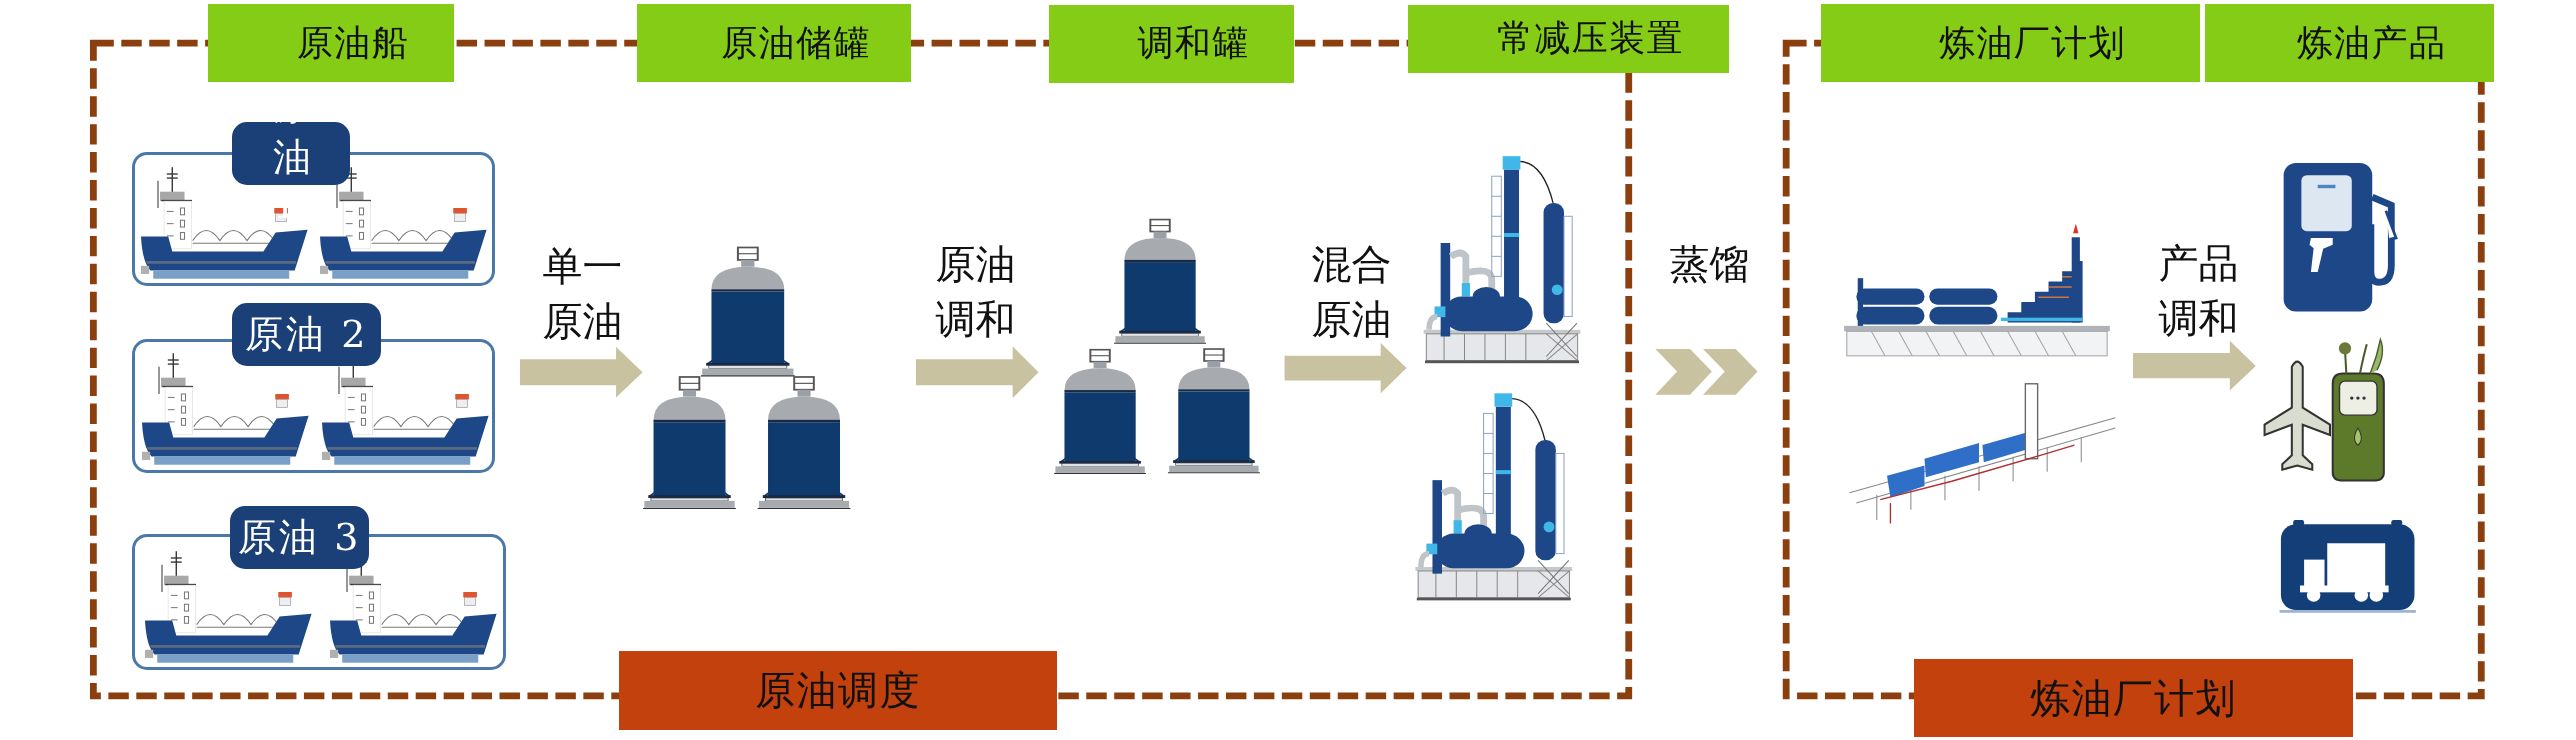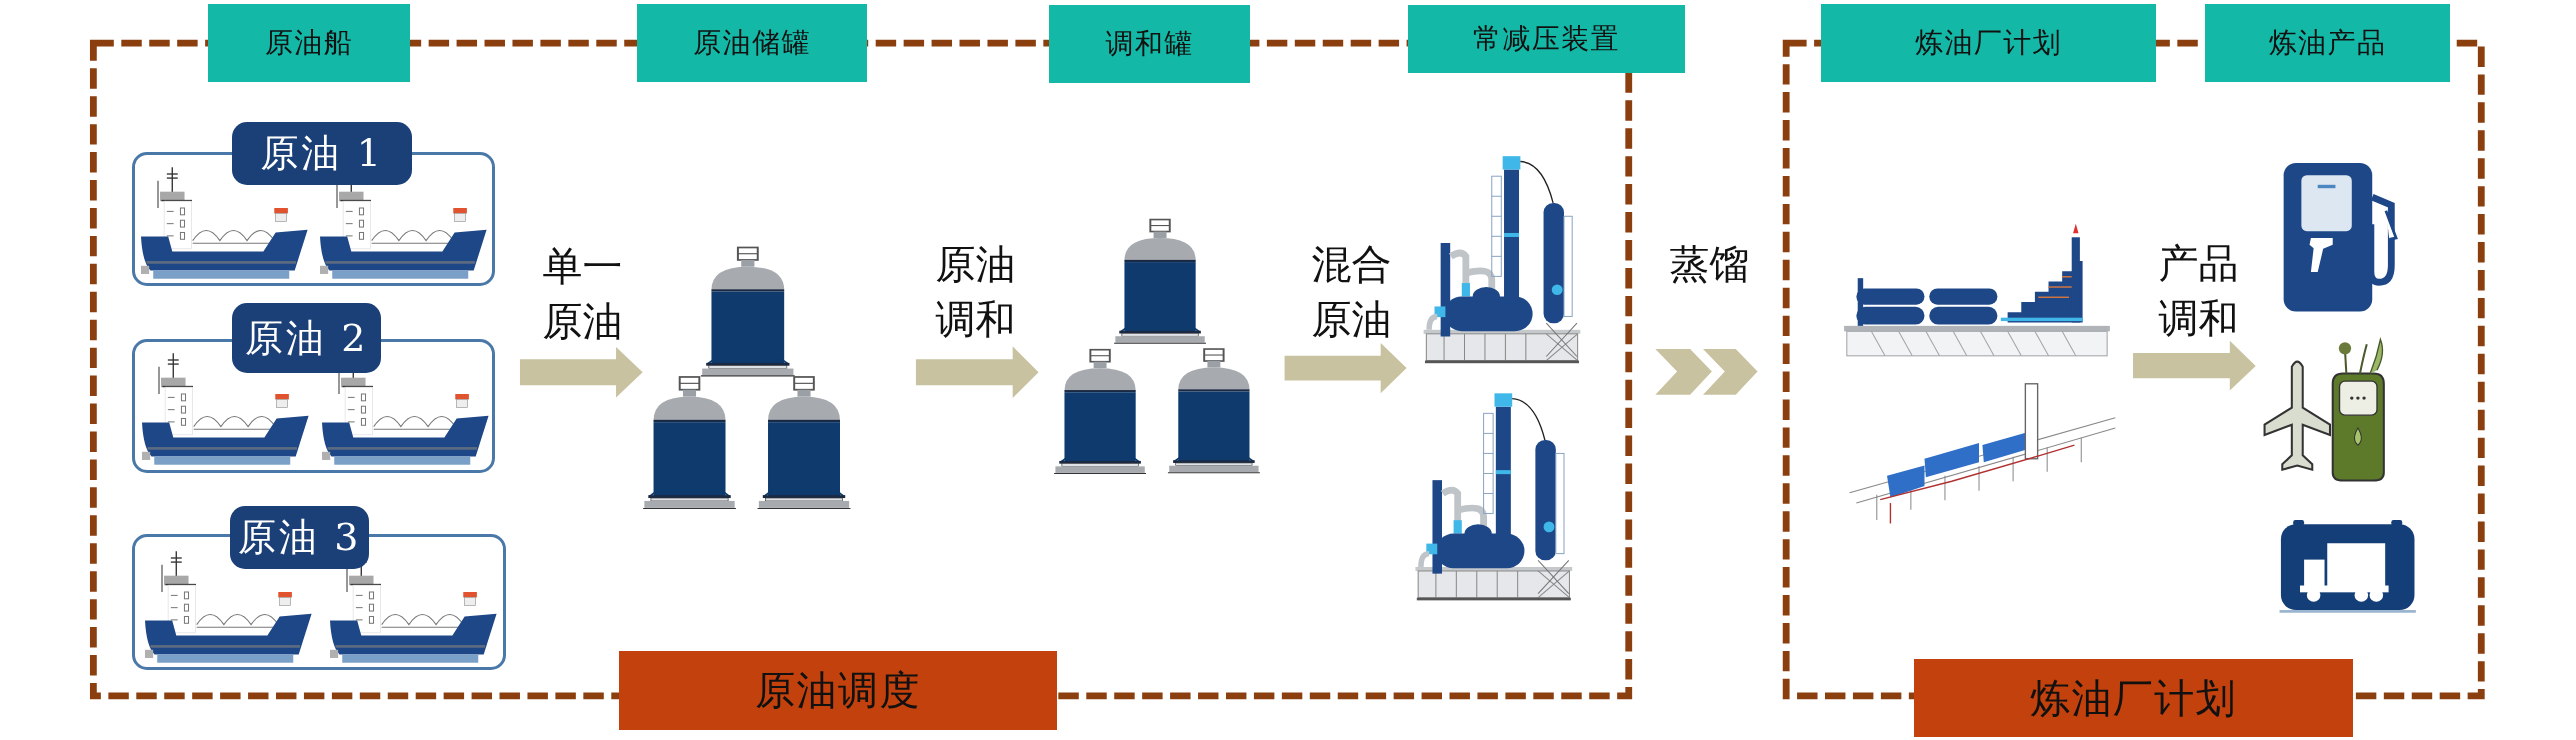--- a/index.html
+++ b/index.html
@@ -1,21 +1,21 @@
 <!DOCTYPE html>
 <html style="font-size:11px"><head>
 <meta charset="utf-8">
 <style>
   html, body { margin: 0; padding: 0; background: #ffffff; }
   body { width: 2576px; height: 741px; overflow: hidden; position: relative;
          font-family: "DejaVu Serif", "Liberation Serif", serif; }
   #canvas { position: absolute; left: 0; top: 0; width: 2576px; height: 741px; }
   .dash { fill: none; stroke: #8B3E0E; stroke-width: 10; stroke-dasharray: 30 11; }
-  .label-box { position: absolute; background: #14b8a6; display: flex; align-items: center; justify-content: center;
-               color: #111; font-size: 28px; letter-spacing: 1.4px; }
+  .label-box { position: absolute; background: #84cc16; display: flex; align-items: center; justify-content: center;
+               color: #111; font-size: 36px; letter-spacing: 1.4px; padding-left: 44px; }
   .plan-box { position: absolute; background: #c2410c; display: flex; align-items: center; justify-content: center;
               color: #111; font-size: 40px; letter-spacing: 1.4px; }
   .ship-group { position: absolute; border: 3.4px solid #4A78A8; border-radius: 15px; background: #fff; box-sizing: border-box; }
   .badge { position: absolute; background: #1B3F77; color: #fff; border-radius: 15px; display: flex; align-items: center;
            justify-content: center; font-size: 38px; letter-spacing: 2.7px; box-sizing: border-box; }
   .flow-text { position: absolute; color: #111; font-size: 40px; line-height: 55px; text-align: center; }
   .flow-text span { display: block; }
   .abs { position: absolute; }
 </style>
 </head>
@@ -248,31 +248,31 @@
 <div class="label-box" style="left:2205px;top:4.1px;width:245px;height:78px;">炼油产品</div>
 
 <div class="ship-group" style="left:132px;top:152px;width:363px;height:134px;">
   <svg class="abs" style="left:5.5px;top:12.3px" width="170" height="116" viewBox="0 0 250 170">
       <use href="#ship"></use>
     </svg>
   <svg class="abs" style="left:185px;top:12.3px" width="170" height="116" viewBox="0 0 250 170">
       <use href="#ship"></use>
     </svg>
 </div>
-<div class="badge" style="left:232px;top:122px;width:180px;height:63px;">原油 1</div>
+<div class="badge" style="left:232px;top:122px;width:118px;height:63px;padding-left:41px;">原油 1</div>
 
 <div class="ship-group" style="left:132px;top:339px;width:363px;height:134px;">
   <svg class="abs" style="left:6.8px;top:11px" width="170" height="116" viewBox="0 0 250 170">
       <use href="#ship"></use>
     </svg>
   <svg class="abs" style="left:187px;top:11px" width="170" height="116" viewBox="0 0 250 170">
       <use href="#ship"></use>
     </svg>
 </div>
-<div class="badge" style="left:232px;top:303px;width:149px;height:70px;">原油 2</div>
+<div class="badge" style="left:232px;top:303px;width:149px;height:63px;">原油 2</div>
 
 <div class="ship-group" style="left:132px;top:534px;width:374px;height:136px;">
   <svg class="abs" style="left:9.5px;top:13.6px" width="170" height="116" viewBox="0 0 250 170">
       <use href="#ship"></use>
     </svg>
   <svg class="abs" style="left:195px;top:13.6px" width="170" height="116" viewBox="0 0 250 170">
       <use href="#ship"></use>
     </svg>
 </div>
 <div class="badge" style="left:230px;top:506px;width:139px;height:63px;">原油 3</div>

